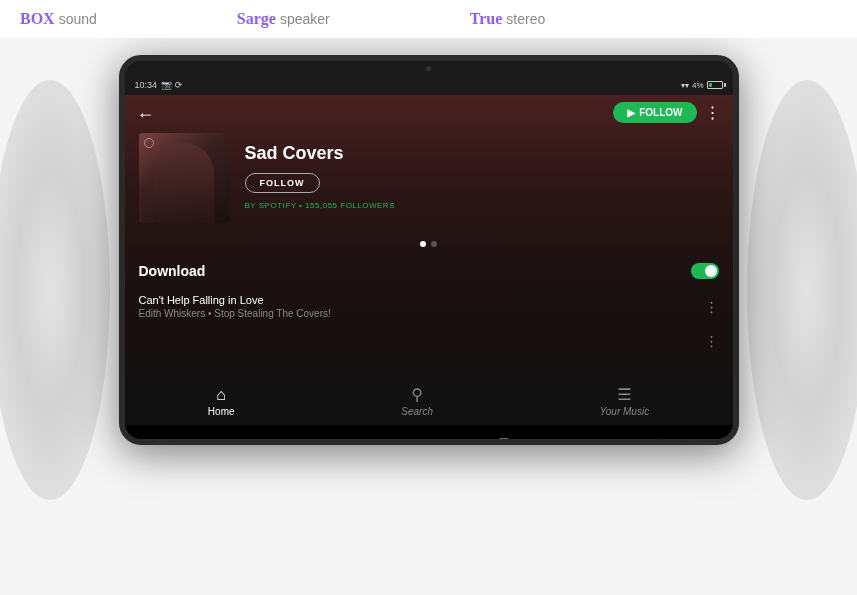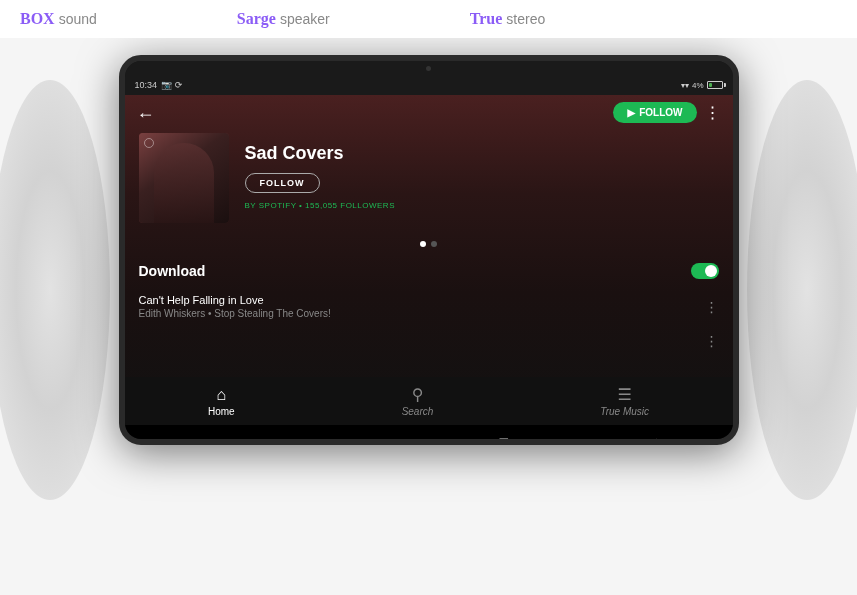--- a/index.html
+++ b/index.html
@@ -451,21 +451,21 @@
       <div class="nav-item">
         <span class="nav-icon">⌂</span>
         <span class="nav-label">Home</span>
       </div>
       <div class="nav-item">
         <span class="nav-icon inactive">⚲</span>
         <span class="nav-label inactive">Search</span>
       </div>
       <div class="nav-item">
         <span class="nav-icon inactive">☰</span>
-        <span class="nav-label inactive">True Music</span>
+        <span class="nav-label inactive">Your Music</span>
       </div>
     </div>
 
   </div>
 
   <div class="android-nav">
     <span class="android-btn">‹</span>
     <span class="android-btn">○</span>
     <span class="android-btn">□</span>
     <span class="android-btn">♠</span>

